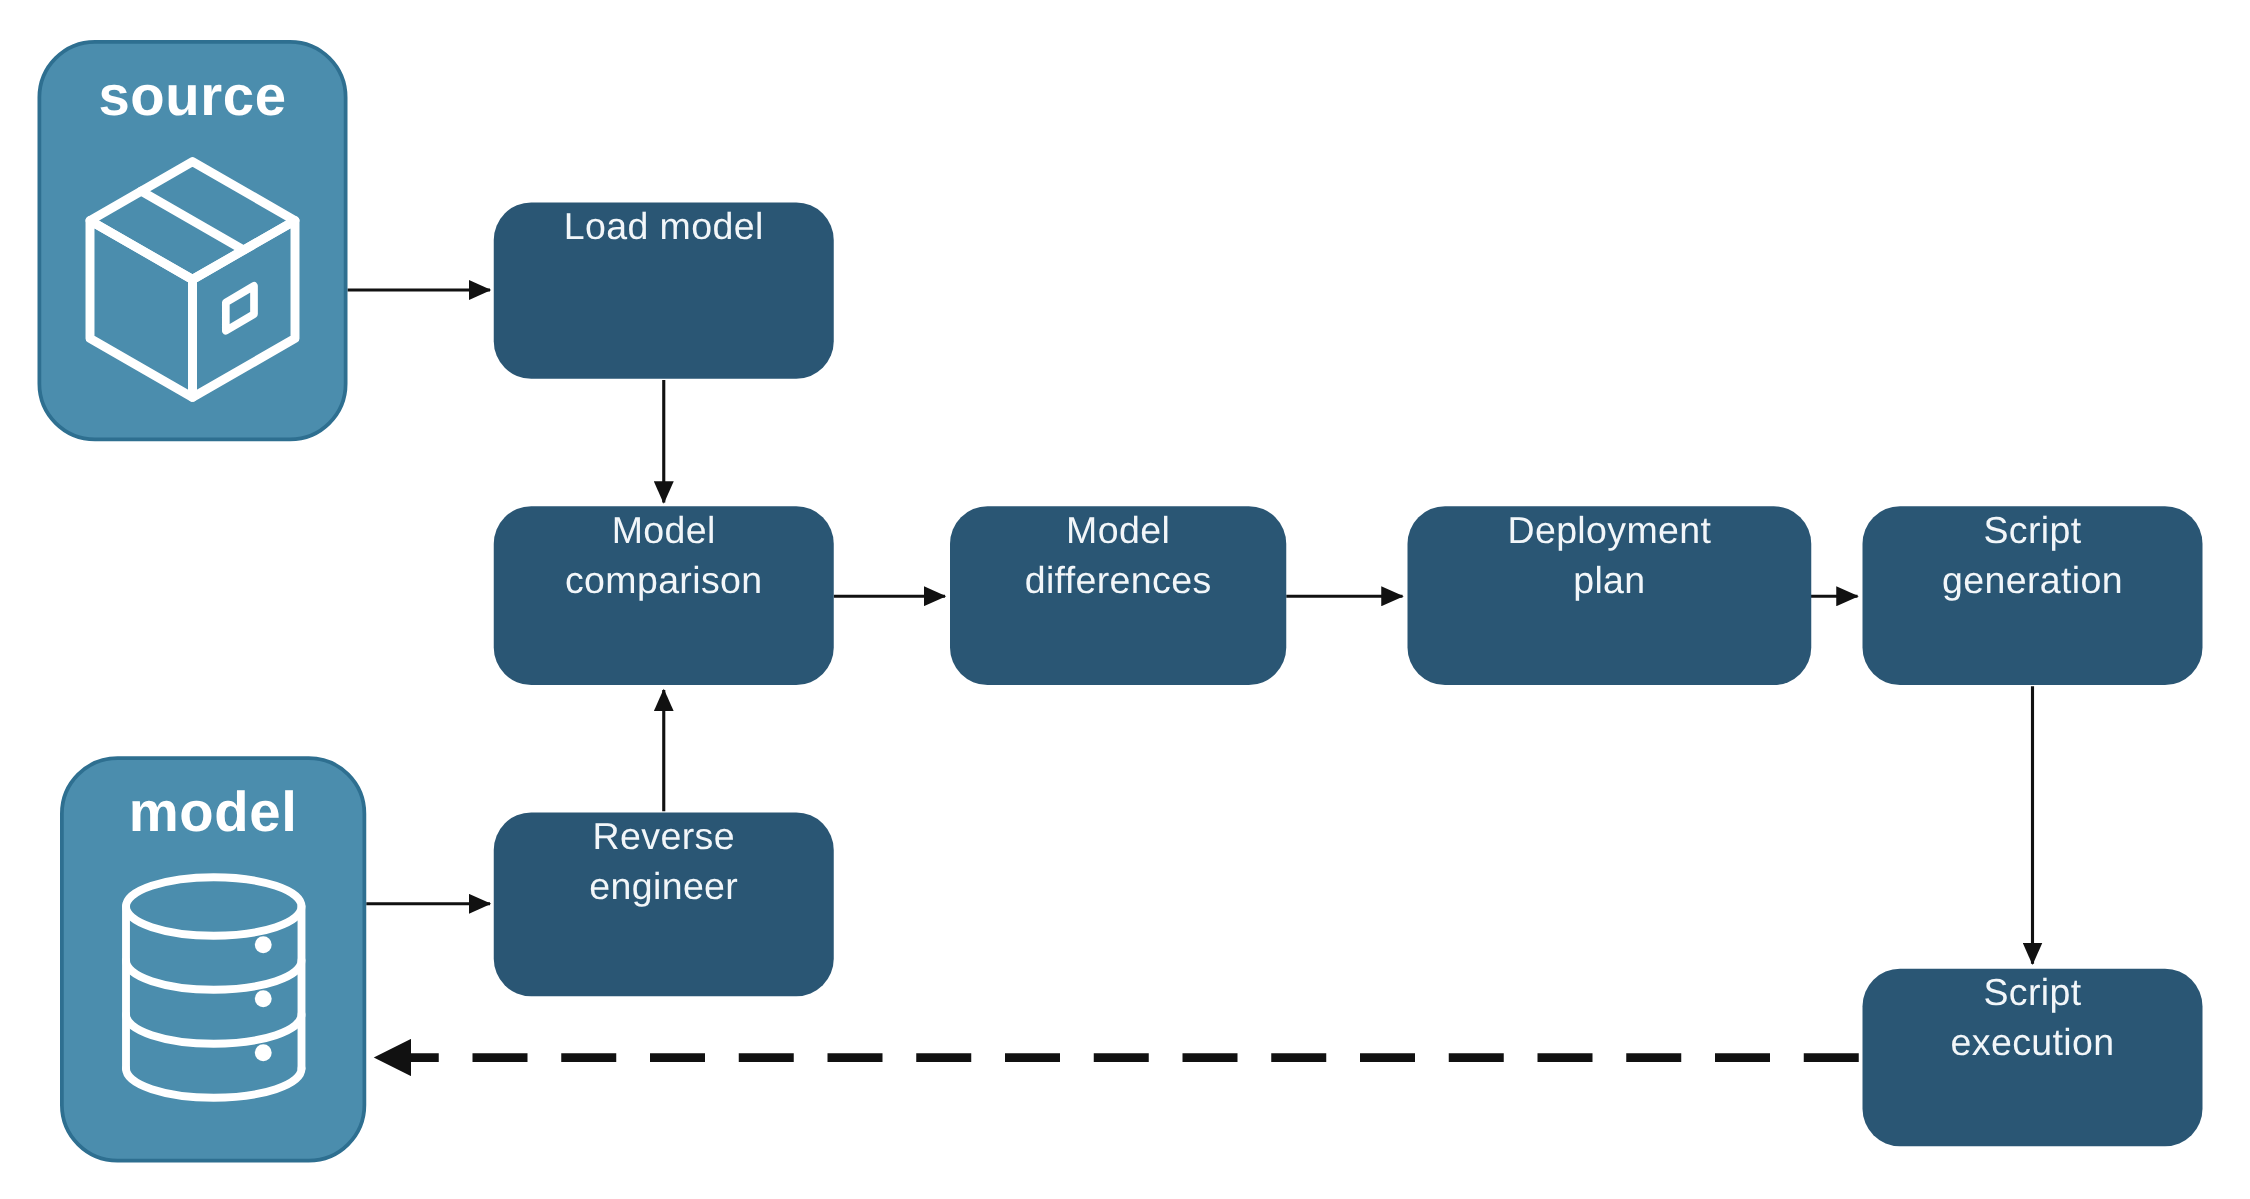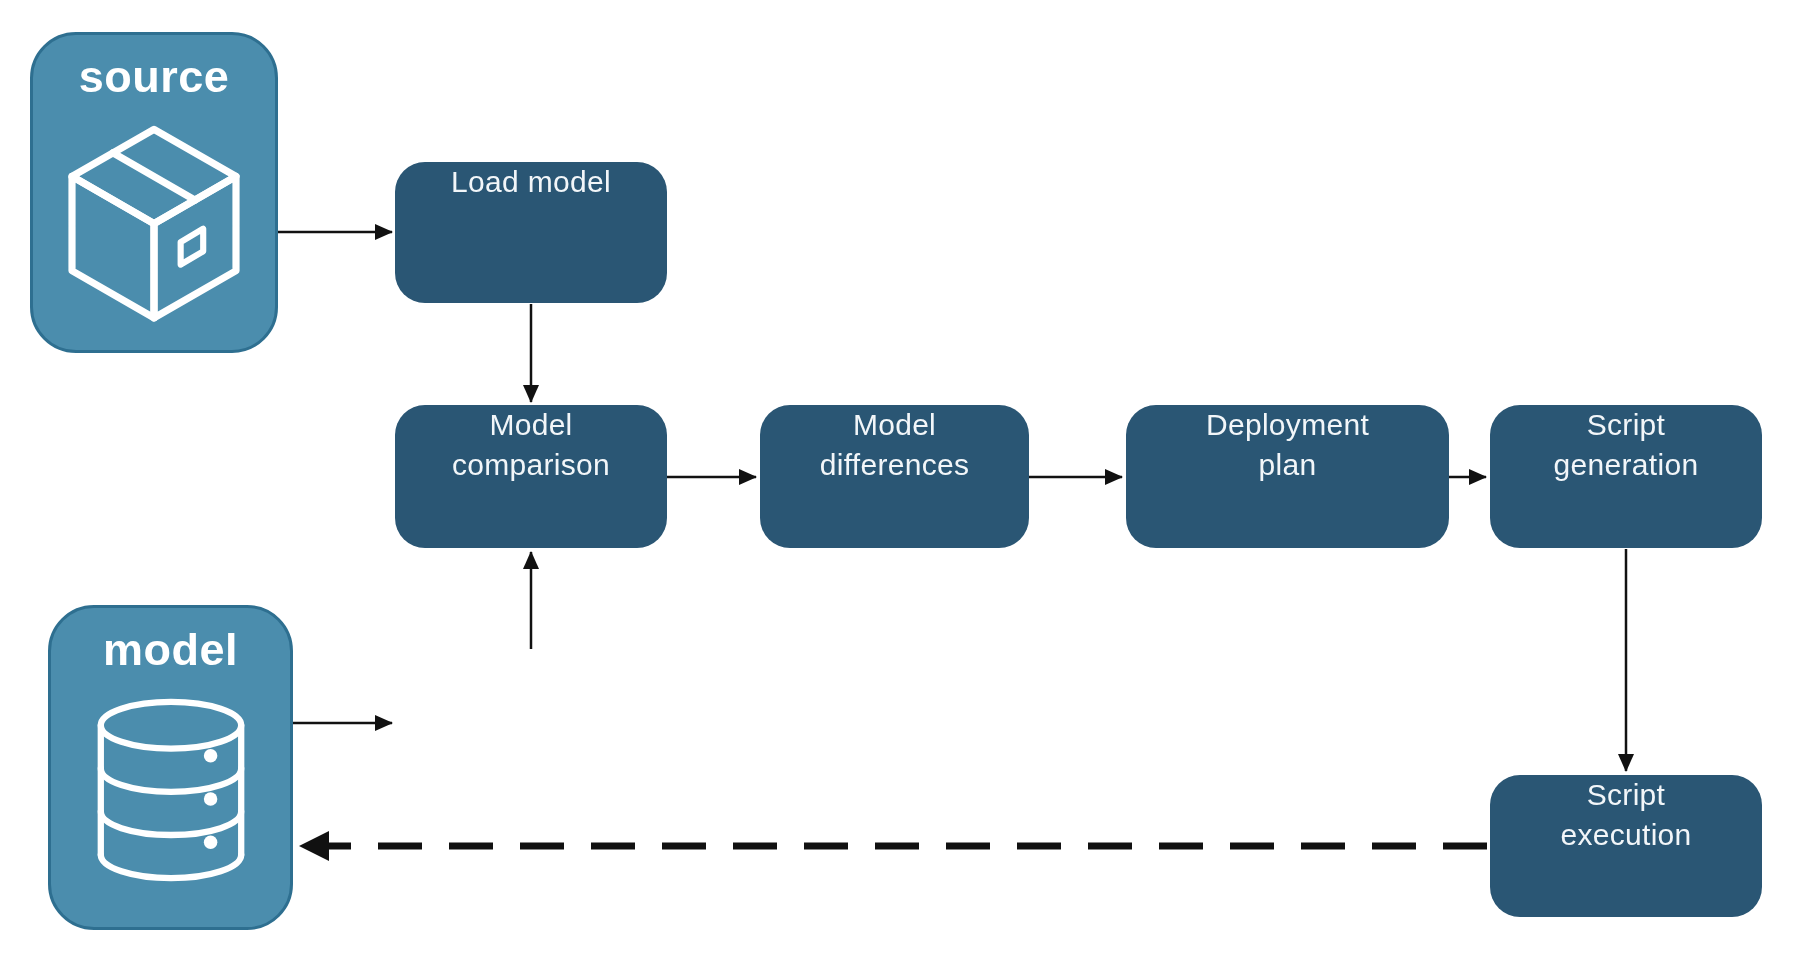--- a/index.html
+++ b/index.html
@@ -120,20 +120,24 @@
 
   <div class="node" style="left:395px; top:162px; width:272px; height:141px;">
     <span>Load model</span>
   </div>
 
   <div class="node" style="left:395px; top:405px; width:272px; height:143px;">
     <span>Model
 comparison</span>
   </div>
 
+  <div class="node" style="left:395px; top:650px; width:272px; height:147px;">
+    <span>Reverse
+engineer</span>
+  </div>
 
   <div class="node" style="left:760px; top:405px; width:269px; height:143px;">
     <span>Model
 differences</span>
   </div>
 
   <div class="node" style="left:1126px; top:405px; width:323px; height:143px;">
     <span>Deployment
 plan</span>
   </div>

